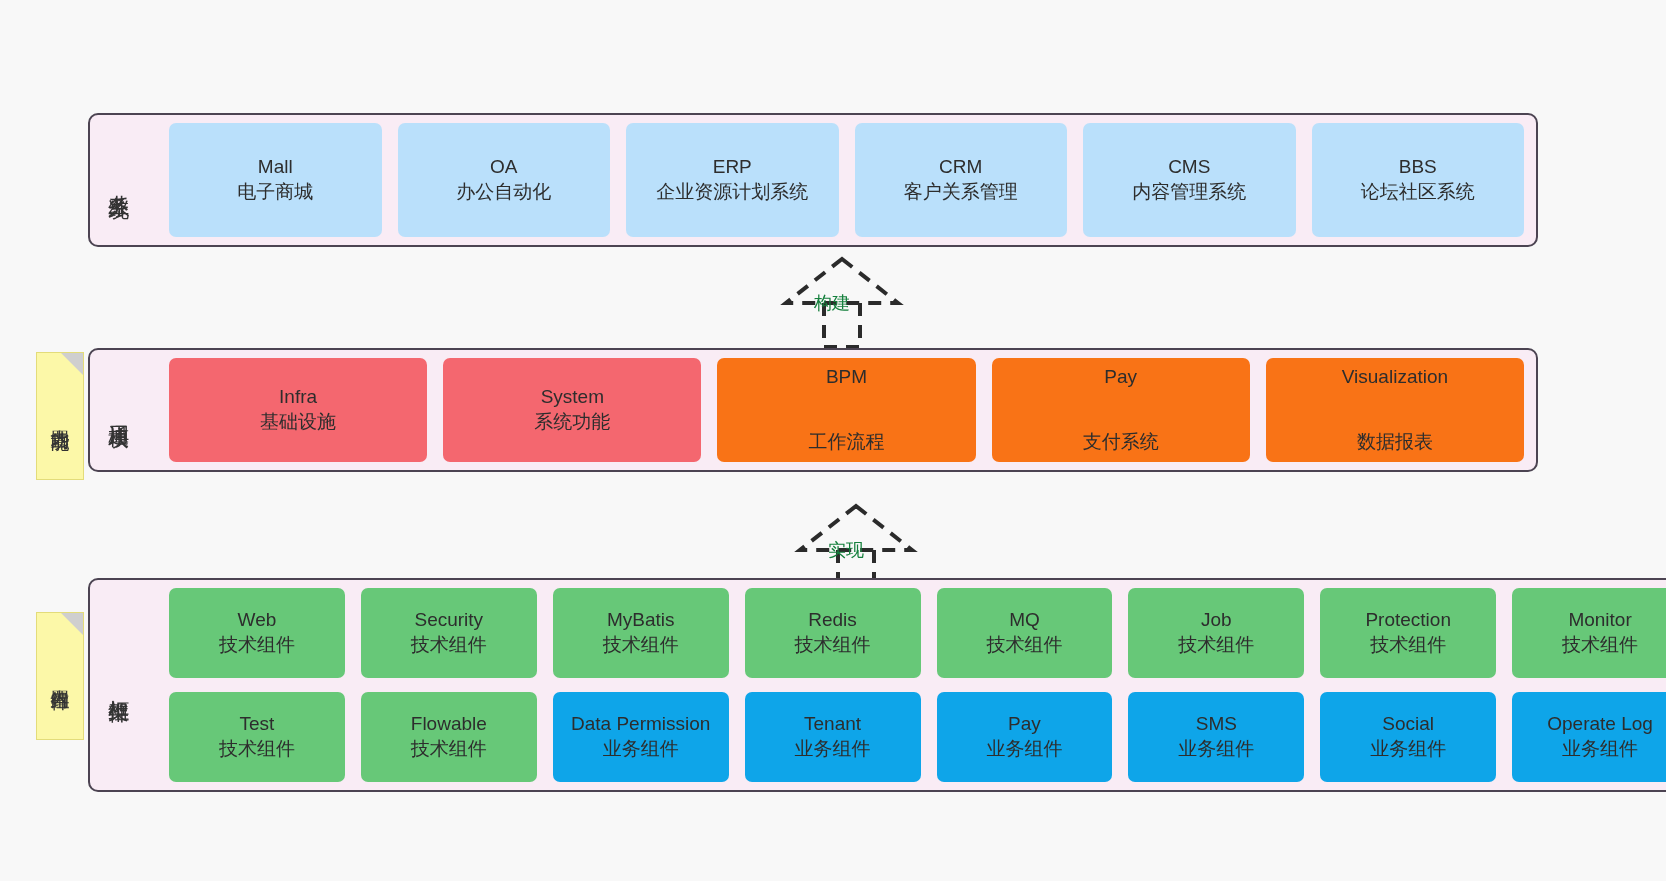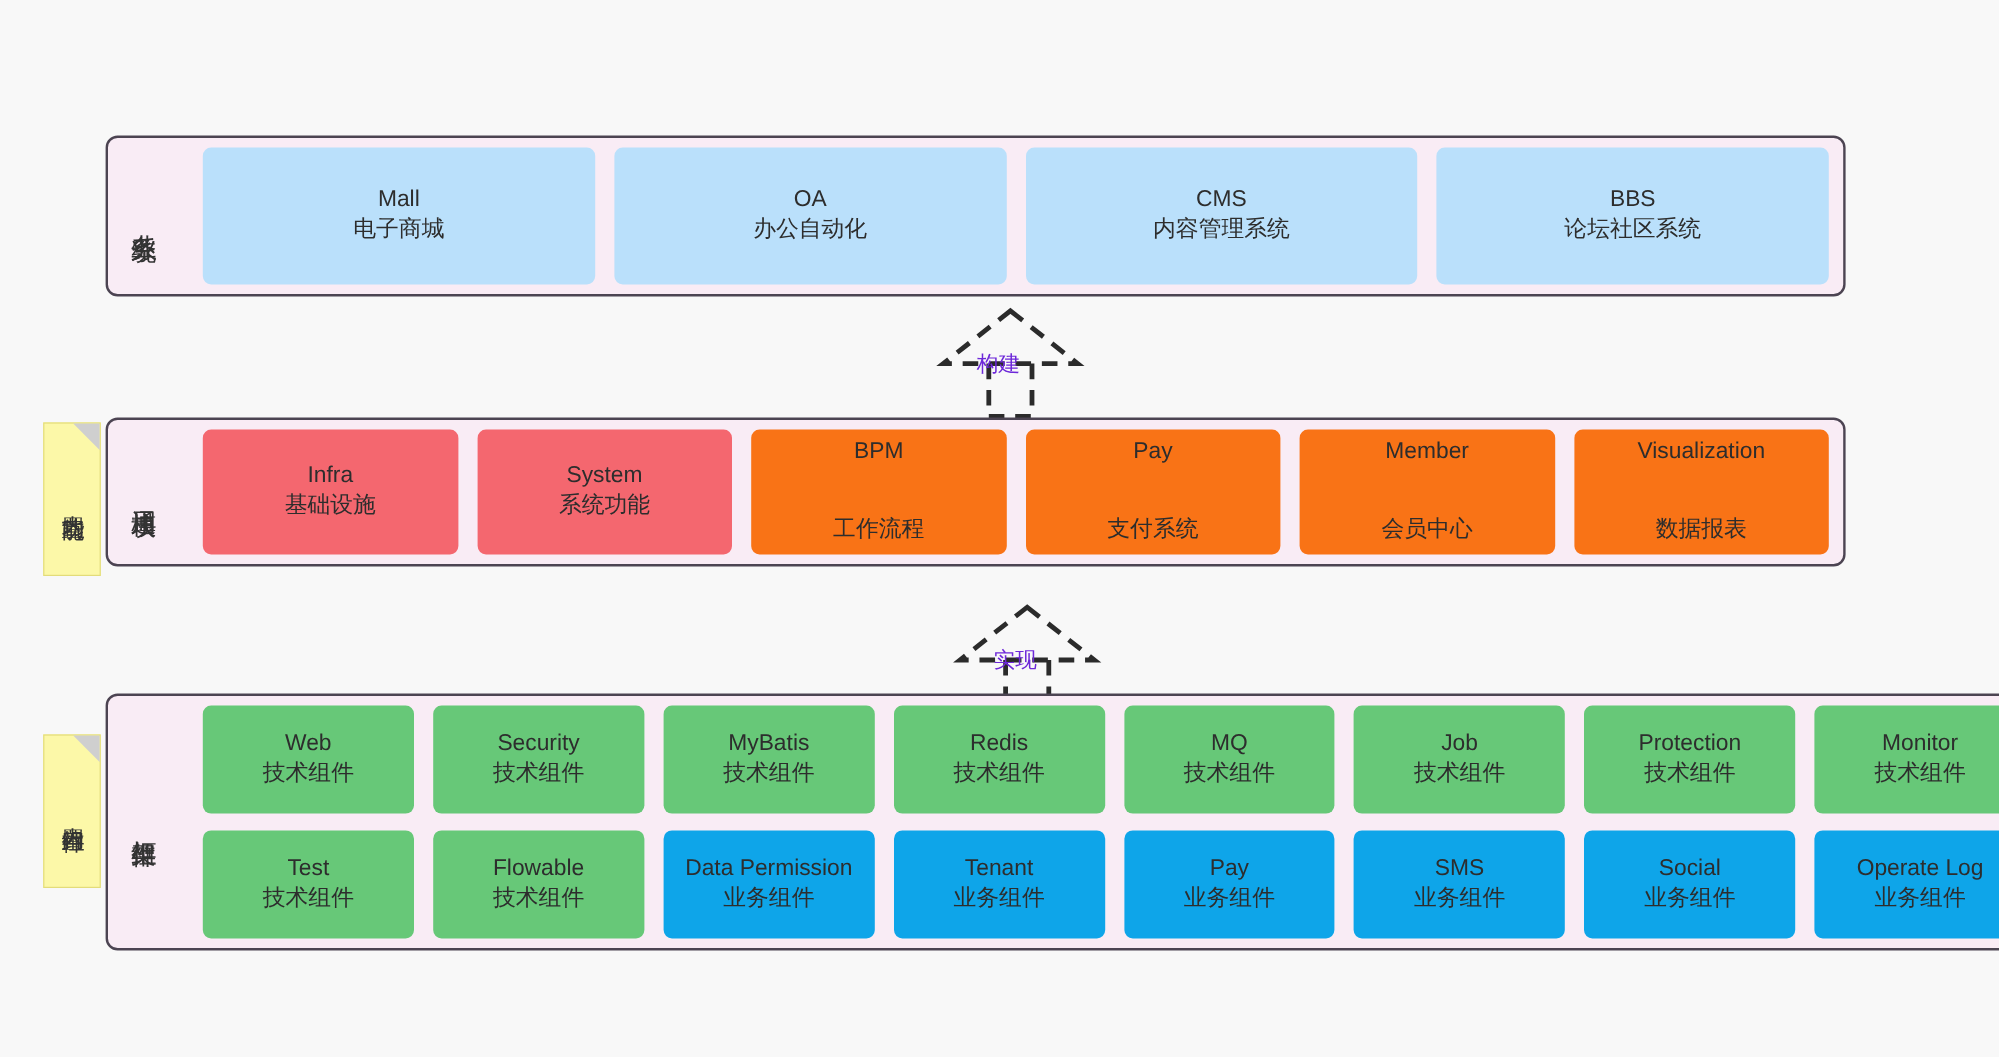--- a/index.html
+++ b/index.html
@@ -114,21 +114,21 @@
   }
   #sticky-common    { left: 36px; top: 352px; height: 128px; }
   #sticky-framework { left: 36px; top: 612px; height: 128px; }
 
   
   .connector { position: absolute; }
   .connector svg { display: block; overflow: visible; }
   .connector .conn-label {
     position: absolute;
     font-size: 18px;
-    color: #6d28d9;
+    color: #15803d;
     background: transparent;
     white-space: nowrap;
   }
   #connector-build    { left: 752px; top: 255px; width: 180px; height: 90px; }
   #connector-impl     { left: 766px; top: 502px; width: 180px; height: 90px; }
   #connector-build .conn-label  { left: 62px; top: 36px; }
   #connector-impl  .conn-label  { left: 62px; top: 36px; }
 </style>
 </head>
 <body>
@@ -139,20 +139,28 @@
     <div class="cell-row">
       <div class="cell c-blue">
         <span class="en">Mall</span>
         <span class="cn">电子商城</span>
       </div>
       <div class="cell c-blue">
         <span class="en">OA</span>
         <span class="cn">办公自动化</span>
       </div>
       <div class="cell c-blue">
+        <span class="en">ERP</span>
+        <span class="cn">企业资源计划系统</span>
+      </div>
+      <div class="cell c-blue">
+        <span class="en">CRM</span>
+        <span class="cn">客户关系管理</span>
+      </div>
+      <div class="cell c-blue">
         <span class="en">CMS</span>
         <span class="cn">内容管理系统</span>
       </div>
       <div class="cell c-blue">
         <span class="en">BBS</span>
         <span class="cn">论坛社区系统</span>
       </div>
     </div>
   </div>
 </div>
@@ -179,24 +187,20 @@
       </div>
       <div class="cell c-pink">
         <span class="en">BPM</span>
         <span class="cn">工作流程</span>
       </div>
       <div class="cell c-pink">
         <span class="en">Pay</span>
         <span class="cn">支付系统</span>
       </div>
       <div class="cell c-pink">
-        <span class="en">Member</span>
-        <span class="cn">会员中心</span>
-      </div>
-      <div class="cell c-pink">
         <span class="en">Visualization</span>
         <span class="cn">数据报表</span>
       </div>
     </div>
   </div>
 </div>
 
 <div class="sticky" id="sticky-common">
   <span class="fold"></span>
   <span>内置功能</span>

